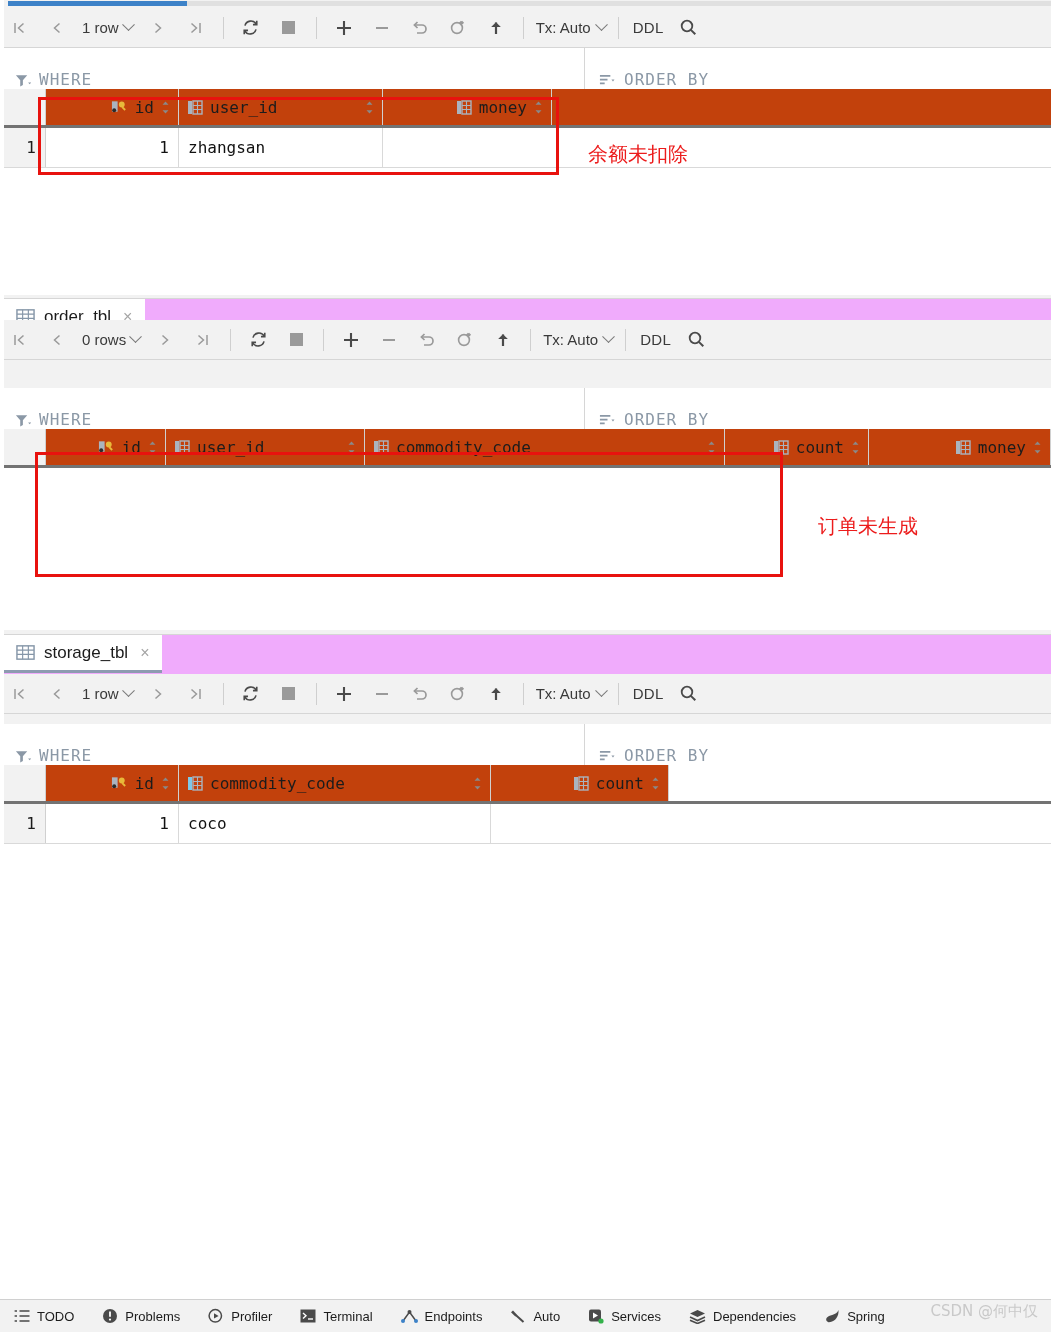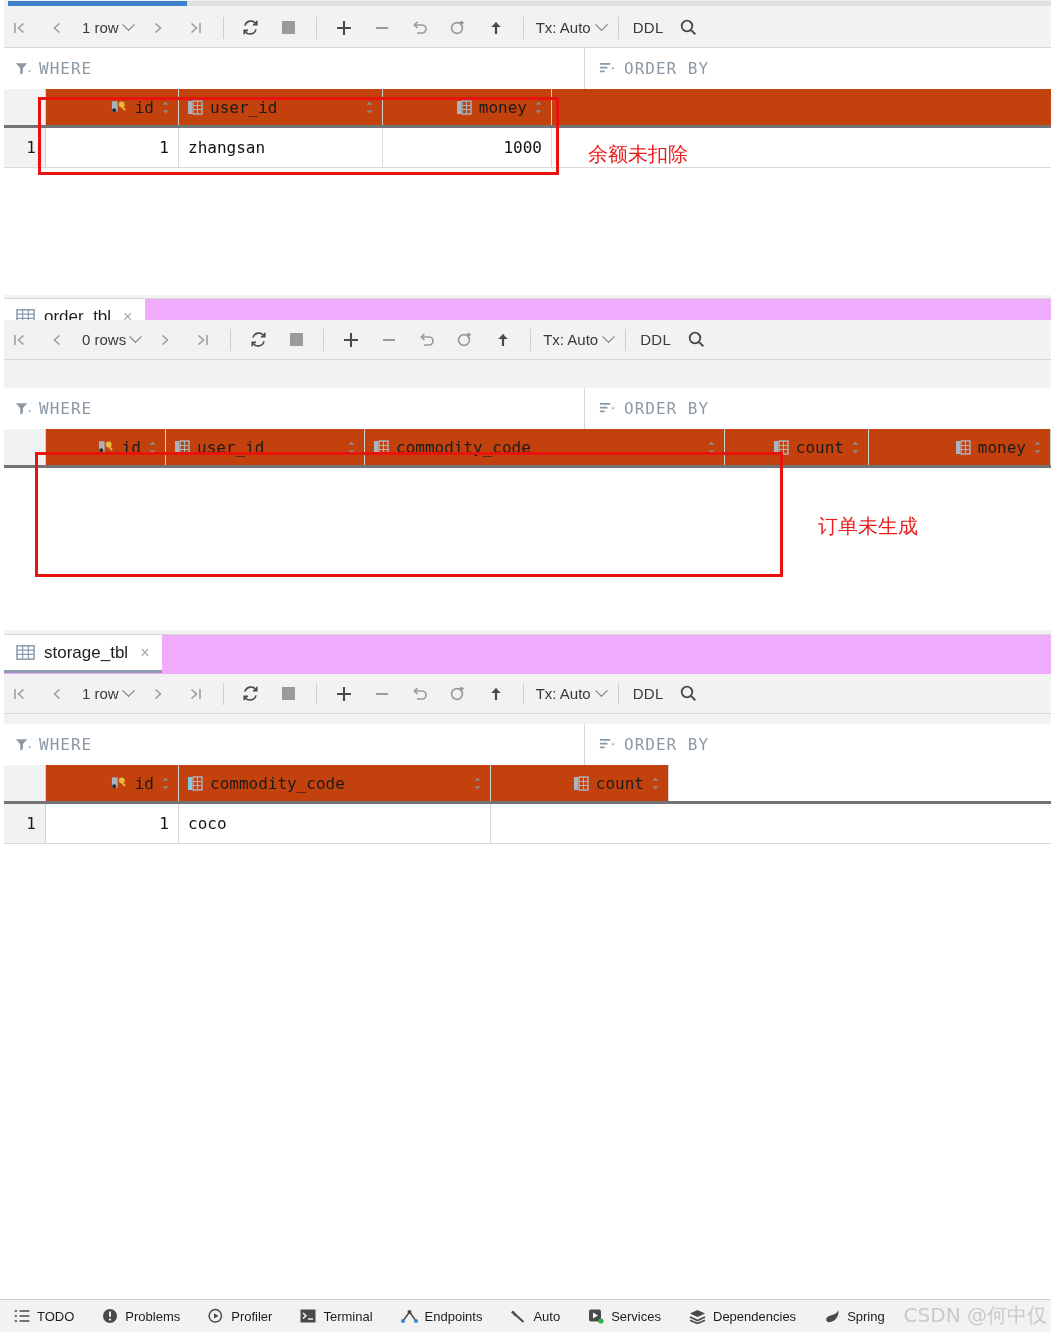--- a/index.html
+++ b/index.html
@@ -46,21 +46,21 @@
   .tb-tx{display:flex;align-items:center;gap:6px;color:#3a3a3a;padding:0 4px;white-space:nowrap;}
   .tb-ddl{color:#3a3a3a;padding:0 6px;letter-spacing:.3px;}
   svg{display:block;}
 
   
   .filterbar{
     position:absolute;left:0;width:1051px;height:41px;
     background:#ffffff;border-bottom:1px solid #d6d6d6;
     display:flex;align-items:stretch;
   }
-  .fb-cell{display:flex;align-items:center;gap:8px;padding:0 14px;}
+  .fb-cell{display:flex;align-items:flex-end;gap:8px;padding:0 14px;}
   .fb-where{width:585px;box-sizing:border-box;border-right:1px solid #d6d6d6;}
   .fb-label{
     color:#8b98a6;font-family:"DejaVu Sans Mono", monospace;
     font-size:16px;letter-spacing:1px;
   }
 
   
   .grid{position:absolute;left:0;width:1051px;background:#ffffff;}
   .grid-head{
     display:flex;height:39px;background:#c2410c;
@@ -127,22 +127,22 @@
   .statusbar{
     position:absolute;left:0;bottom:0;width:1051px;height:32px;
     background:#f2f2f2;border-top:1px solid #d0d0d0;
     display:flex;align-items:center;overflow:hidden;
   }
   .sb-item{
     display:flex;align-items:center;gap:7px;
     padding:0 14px;font-size:13px;color:#1c1c1c;white-space:nowrap;
   }
   .watermark{
-    position:absolute;right:4px;top:2px;
-    font-size:20px;color:#c9c9c9;white-space:nowrap;
+    position:absolute;right:13px;top:2px;
+    font-size:15px;color:#c9c9c9;white-space:nowrap;
     font-family:"DejaVu Sans", sans-serif;
   }
   .left-edge{position:absolute;left:0;top:0;width:4px;height:1332px;background:#ffffff;}
 </style>
 </head>
 <body>
 
 <div class="app">
 
   <div class="progress-strip">
@@ -294,21 +294,20 @@
               <path d="M4.5 13.5l3-3.3h-6z" fill="#8a8a8a"></path>
             </svg>
           </span>
       </div>
       <div class="th" style="flex:1 1 auto;border-right:none;"></div>
     </div>
     <div class="grid-row">
       <div class="rownum">1</div>
       <div class="td num" style="width:133px;flex:0 0 133px;">1</div>
       <div class="td" style="width:204px;flex:0 0 204px;">zhangsan</div>
-      <div class="td num" style="width:169px;flex:0 0 169px;">1000</div>
       <div class="td" style="flex:1 1 auto;border-right:none;background:#fff;"></div>
     </div>
   </div>
   <div class="blank" style="top:195px;height:100px;"></div>
 
   <div class="redbox" style="left:38px;top:97px;width:521px;height:78px;"></div>
   <div class="redtext" style="left:588px;top:141px;">余额未扣除</div>
 
   <div class="tabstrip" style="top:298px;">
     <div class="tab">

